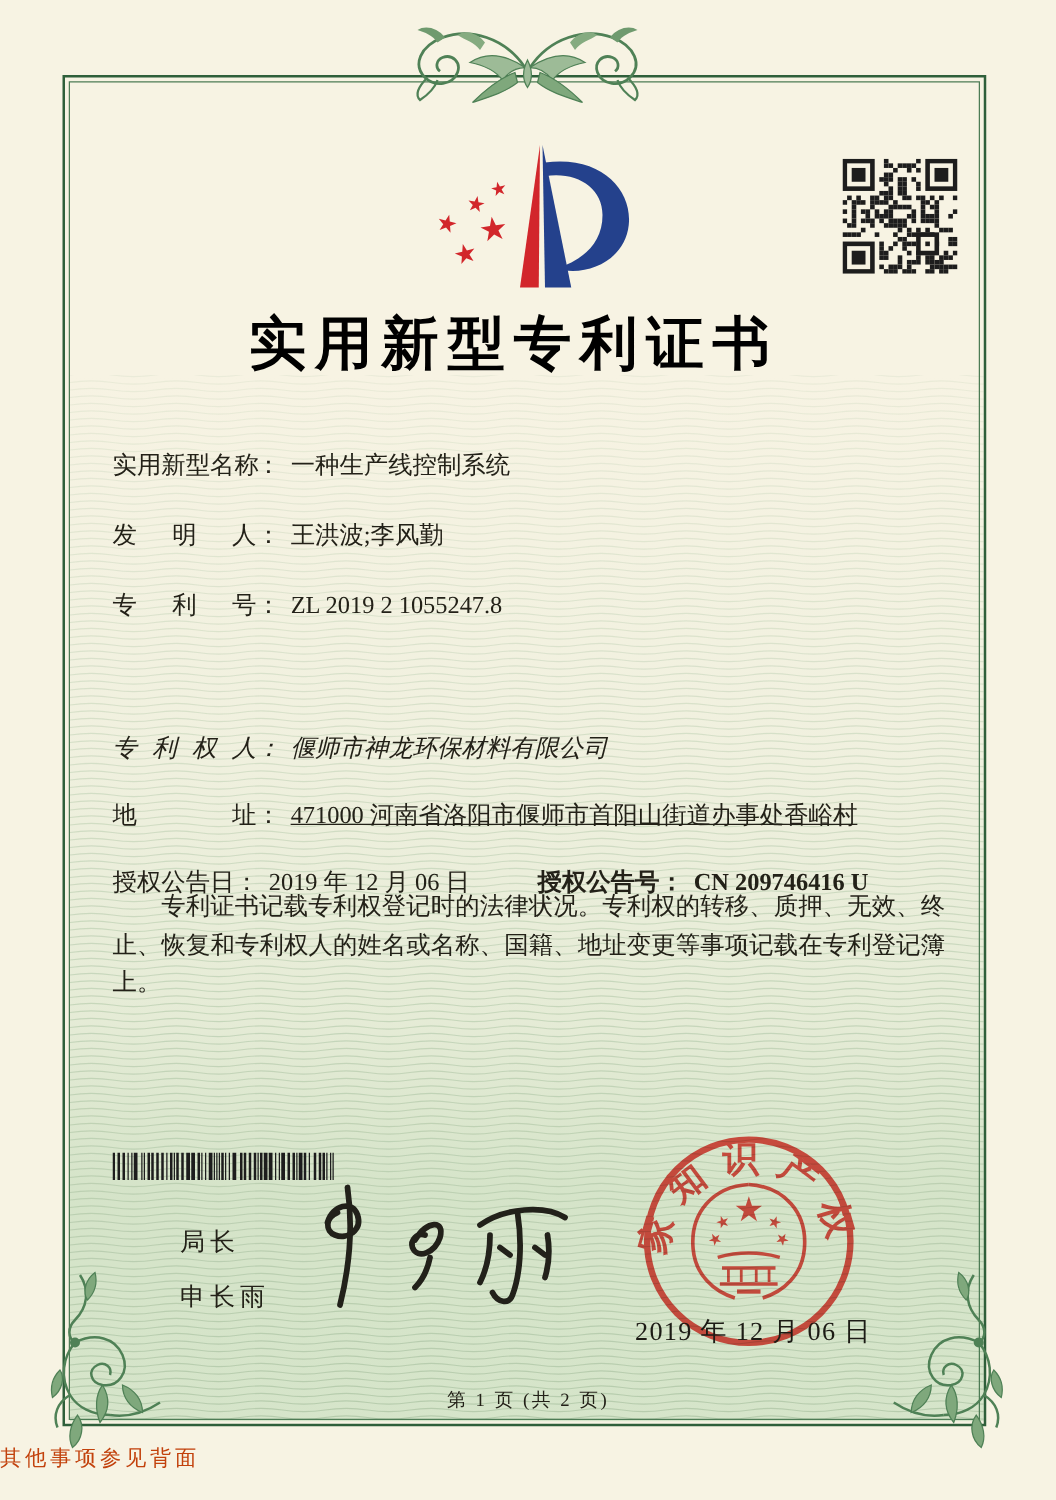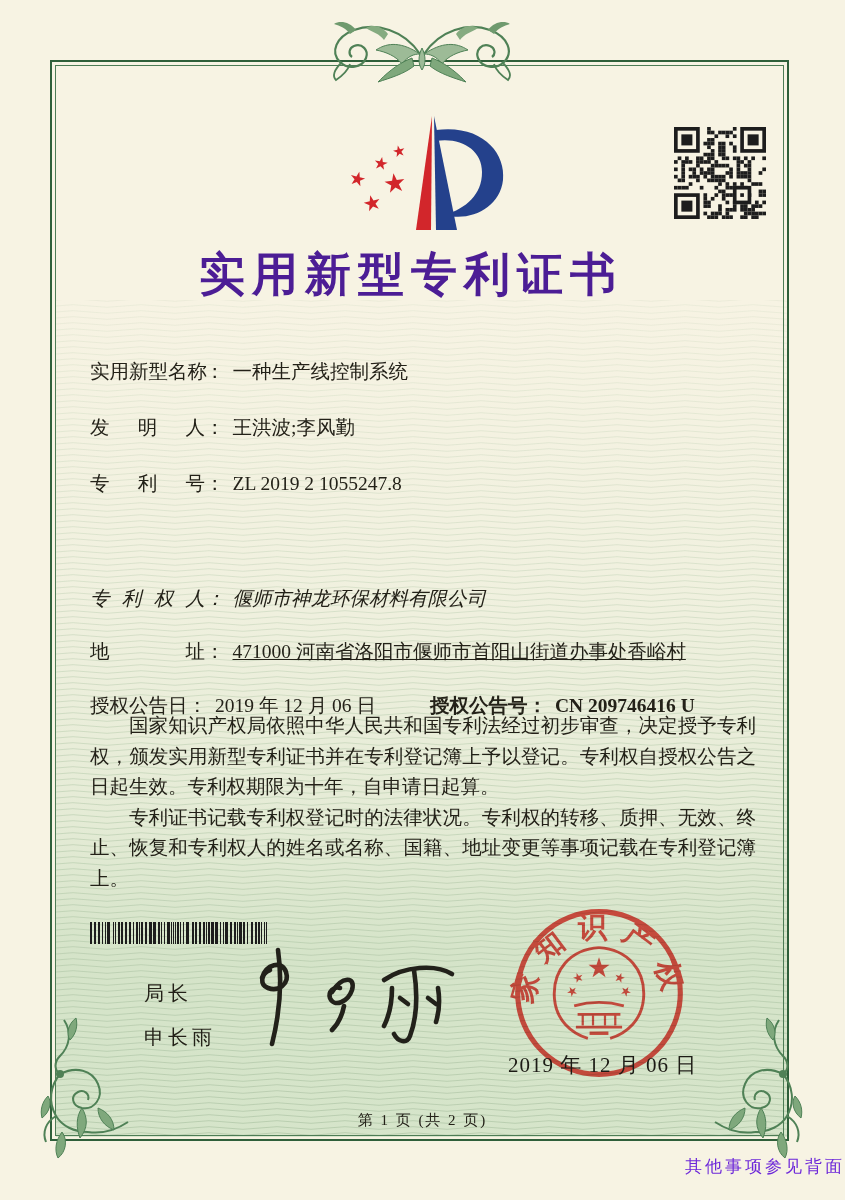--- a/index.html
+++ b/index.html
@@ -36,21 +36,21 @@
   
   .cert-no{
     position:absolute;left:88px;top:120px;
     font-size:20px;letter-spacing:2px;
   }
   .logo{position:absolute;left:343px;top:108px;width:170px;height:130px;}
   .qr{position:absolute;left:674px;top:127px;width:92px;height:92px;}
   .title{
     position:absolute;left:0;top:244px;width:822px;
     text-align:center;font-size:46px;font-weight:bold;
-    letter-spacing:7px;color:#4c1d95;
+    letter-spacing:7px;color:#000000;
   }
   
   .field-row{position:absolute;left:90px;font-size:19.5px;white-space:nowrap;}
   .field-label{
     display:inline-block;width:115px;
     text-align:justify;text-align-last:justify;
     vertical-align:bottom;
   }
   .field-colon{display:inline-block;margin-right:8px;}
   .grant-no{position:absolute;left:340px;top:0;font-weight:bold;}
@@ -69,22 +69,22 @@
         mix-blend-mode:multiply;opacity:.92;}
   .seal-date{
     position:absolute;left:508px;top:1051px;font-size:21px;
     letter-spacing:1px;color:#1c1b15;
   }
   .page-info{
     position:absolute;left:0;top:1111px;width:845px;text-align:center;
     font-size:15px;letter-spacing:2px;
   }
   .back-note{
-    position:absolute;left:0;top:1155px;width:845px;text-align:right;
-    font-size:17px;letter-spacing:3px;color:#6d28d9;
+    position:absolute;left:0;top:1155px;width:845px;text-align:left;
+    font-size:17px;letter-spacing:3px;color:#c2410c;
   }
 </style>
 </head>
 <body>
 
 <div class="page">
 
   <div class="guilloche">
     <svg width="731" height="837" viewBox="0 0 731 837">
         <path d="M0 0 q 17 -2.6 34 0 t 34 0 t 34 0 t 34 0 t 34 0 t 34 0 t 34 0 t 34 0 t 34 0 t 34 0 t 34 0 t 34 0 t 34 0 t 34 0 t 34 0 t 34 0 t 34 0 t 34 0 t 34 0 t 34 0 t 34 0 t 34 0 t 34 0" fill="none" stroke="#b3c9aa" stroke-width="0.9" opacity="0.18"></path>
@@ -535,21 +535,20 @@
   </div>
 
   <div class="field-row" style="top:692px;width:666px;">
     <span>授权公告日</span><span class="field-colon">：</span><span>2019 年 12 月 06 日</span>
     <span class="grant-no">
       <span>授权公告号</span><span class="field-colon">：</span><span>CN 209746416 U</span>
     </span>
   </div>
 
   <div class="paragraphs">
-    <p>国家知识产权局依照中华人民共和国专利法经过初步审查，决定授予专利权，颁发实用新型专利证书并在专利登记簿上予以登记。专利权自授权公告之日起生效。专利权期限为十年，自申请日起算。</p>
     <p>专利证书记载专利权登记时的法律状况。专利权的转移、质押、无效、终止、恢复和专利权人的姓名或名称、国籍、地址变更等事项记载在专利登记簿上。</p>
   </div>
 
   <svg class="barcode" viewBox="0 0 177 22" preserveAspectRatio="none">
       <rect x="0" y="0" width="2" height="22" fill="#1d1d1d"></rect>
       <rect x="4" y="0" width="2" height="22" fill="#1d1d1d"></rect>
       <rect x="8" y="0" width="2" height="22" fill="#1d1d1d"></rect>
       <rect x="12" y="0" width="1" height="22" fill="#1d1d1d"></rect>
       <rect x="15" y="0" width="1" height="22" fill="#1d1d1d"></rect>
       <rect x="17" y="0" width="3" height="22" fill="#1d1d1d"></rect>

